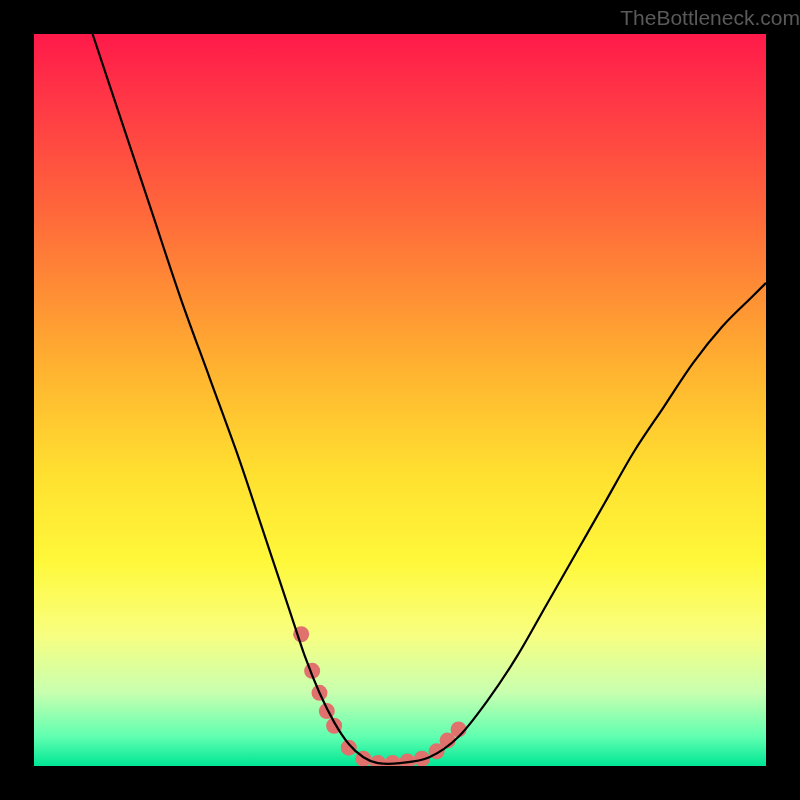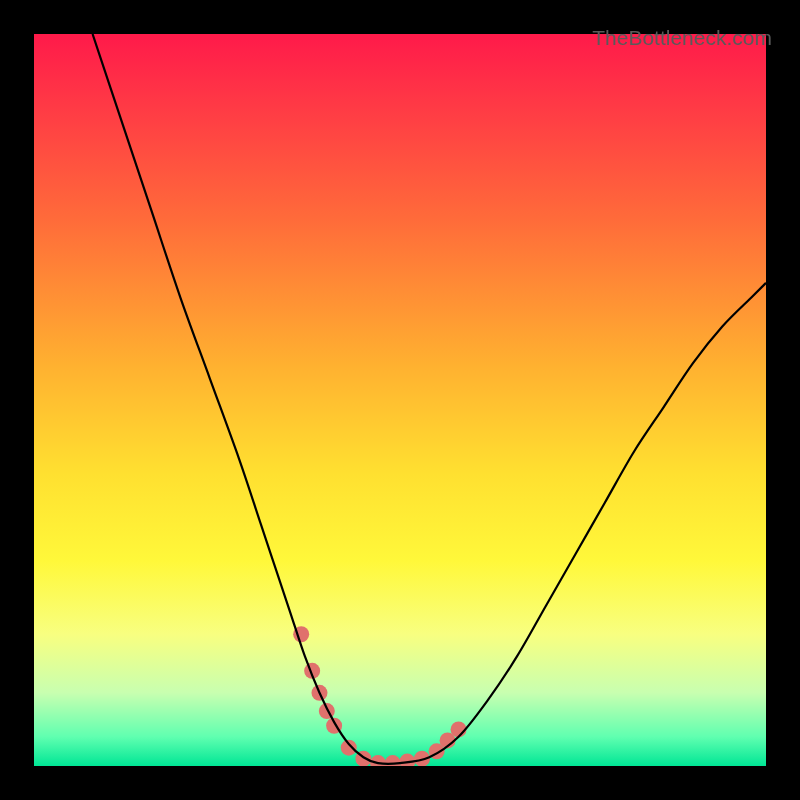--- a/index.html
+++ b/index.html
@@ -7,26 +7,25 @@
     padding: 0;
     width: 800px;
     height: 800px;
     background: #000;
     position: relative;
     font-family: Arial, sans-serif;
   }
   .watermark {
     position: absolute;
     top: 6px;
-    right: 28px;
+    right: 0;
     color: #5a5a5a;
     font-size: 21px;
     font-weight: 400;
     z-index: 10;
-    margin-top: 20px;
   }
   .plot-area {
     position: absolute;
     left: 34px;
     top: 34px;
     width: 732px;
     height: 732px;
     overflow: hidden;
   }
   .gradient-bg {

